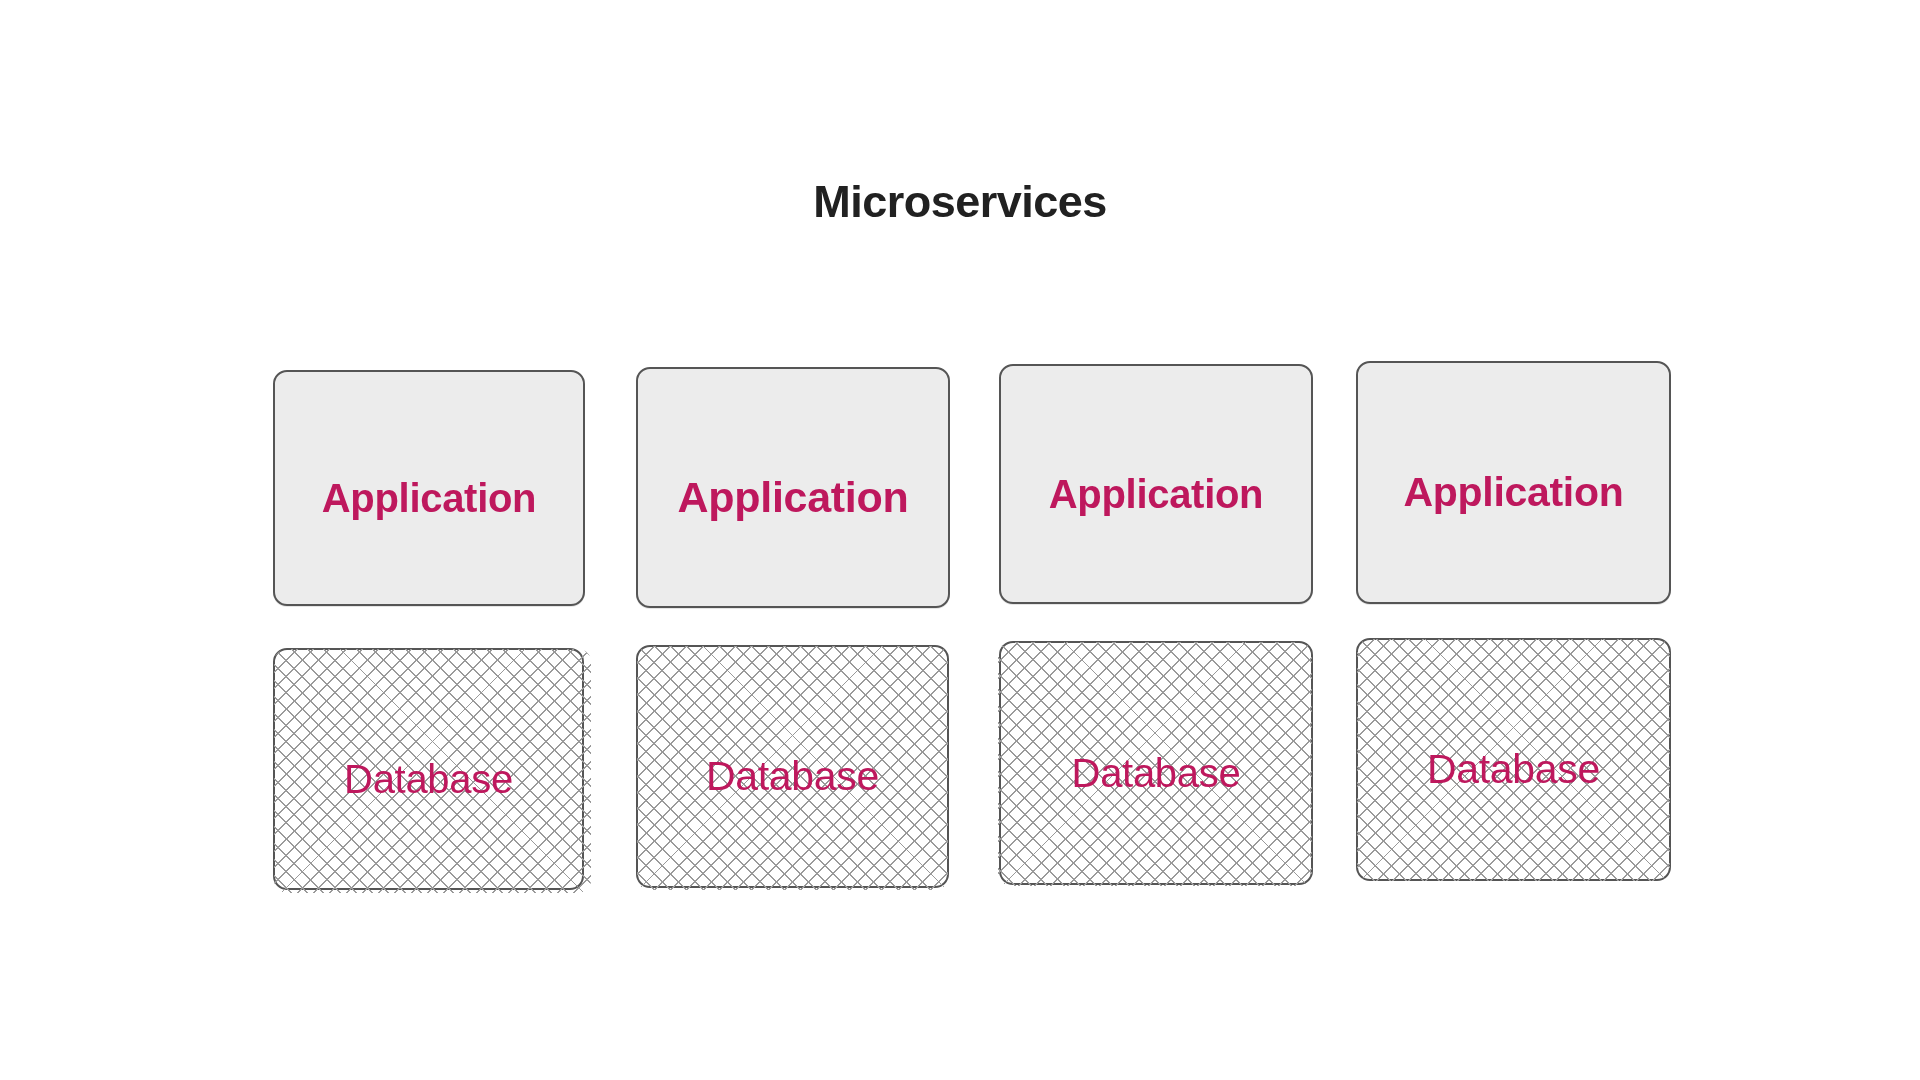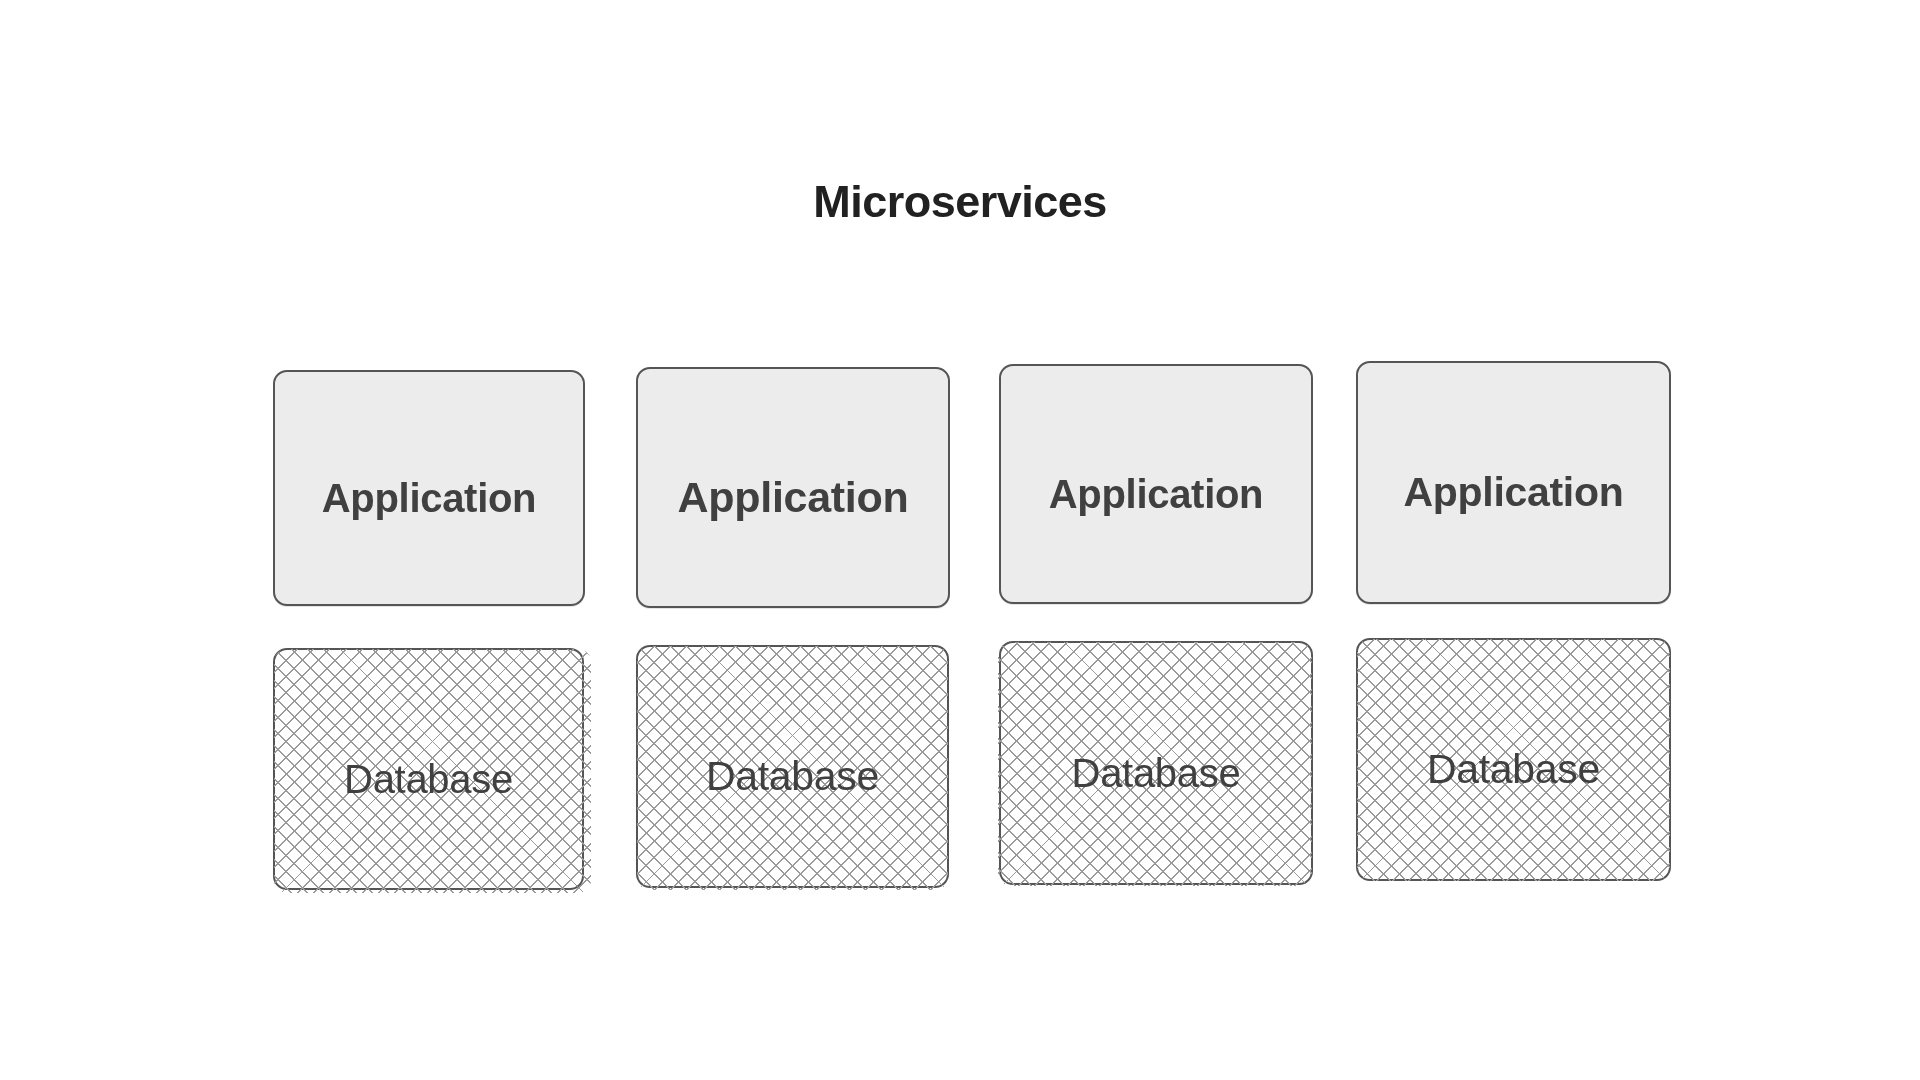--- a/index.html
+++ b/index.html
@@ -43,21 +43,21 @@
     border: 2px solid #555555;
     border-radius: 14px;
     display: flex;
     align-items: center;
     justify-content: center;
   }
 
   .node-label {
     position: relative;
     z-index: 3;
-    color: #404040;
+    color: #be185d;
     text-align: right;
     white-space: pre;
     line-height: 1.15;
     margin-top: 20px;
   }
 
   
   .app-node {
     background: #ececec;
     box-shadow: 0 1px 0 0 rgba(0,0,0,0.10);

